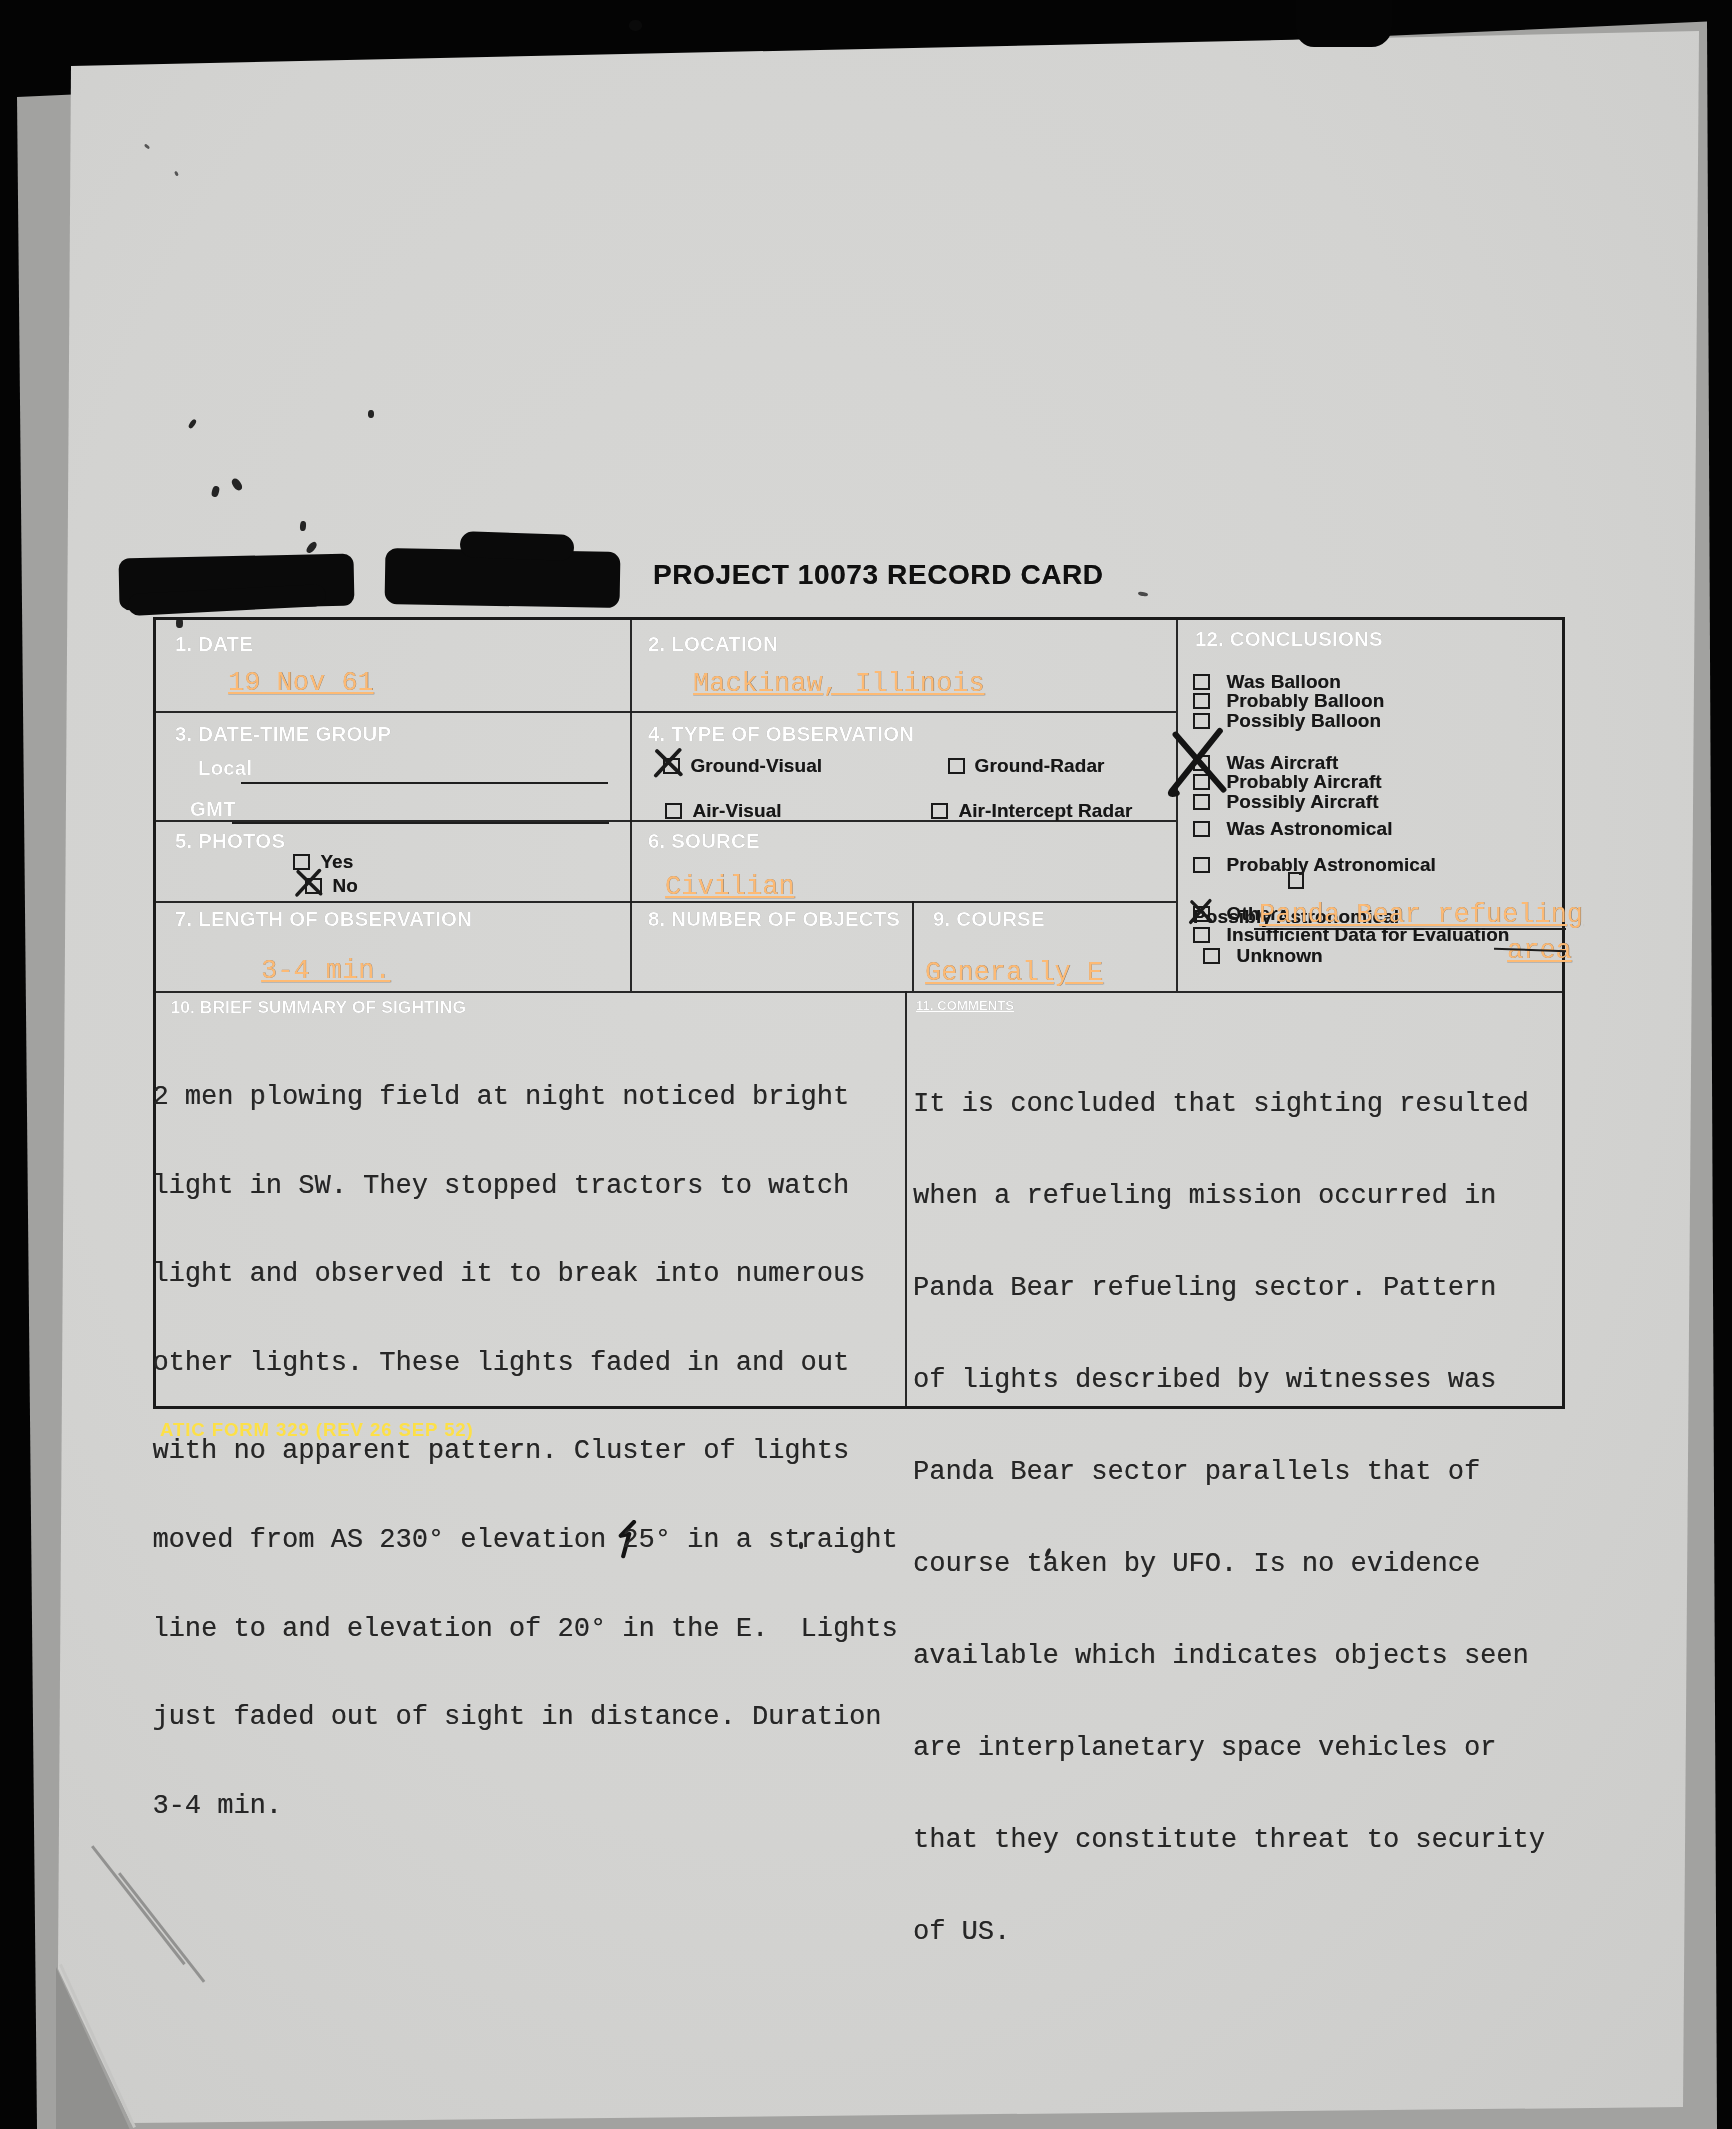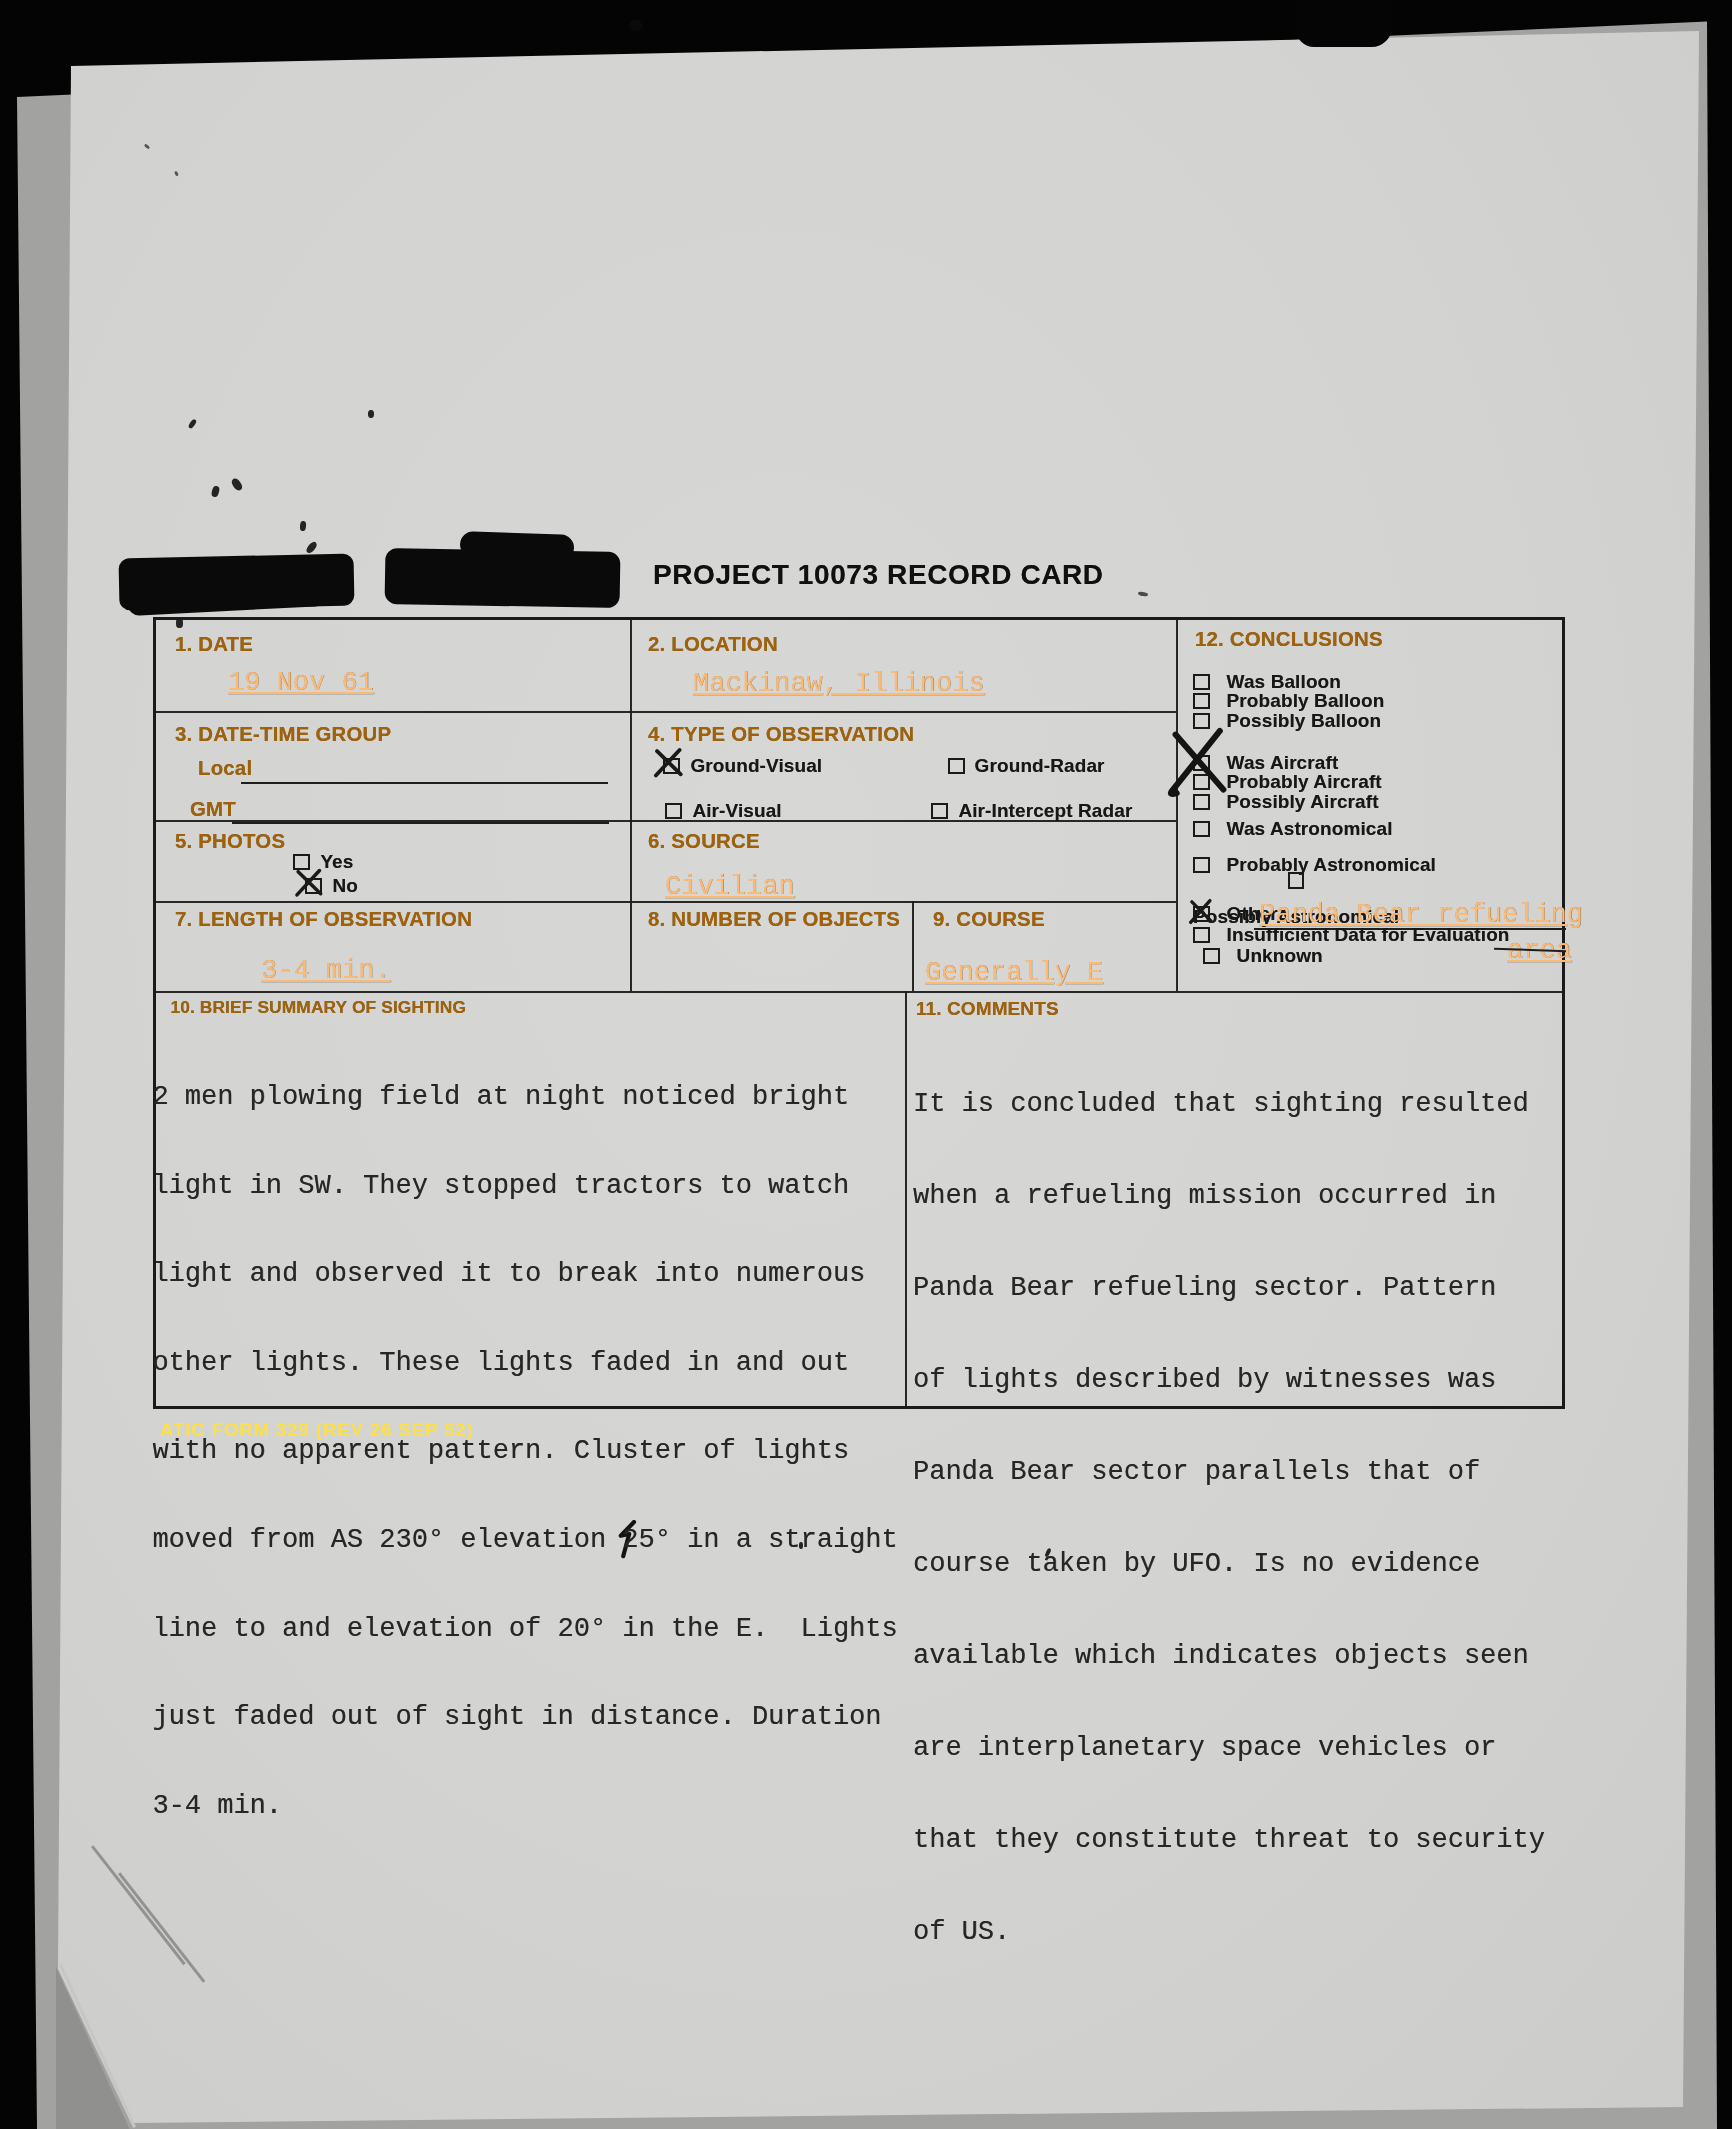--- a/index.html
+++ b/index.html
@@ -57,21 +57,21 @@
   }
   .card{
     position:absolute;left:153px;top:617px;width:1412px;height:792px;
     border:3px solid #1a1a1a;box-sizing:border-box;z-index:10;
   }
   .hline,.vline{position:absolute;background:#1c1c1c;opacity:.94;}
   .hline{height:2.4px;}
   .vline{width:2.4px;}
   .lbl{
     position:absolute;font:bold 20.4px "Liberation Sans",sans-serif;
-    color:#a16207;white-space:nowrap;letter-spacing:0.2px;
+    color:#ffffff;white-space:nowrap;letter-spacing:0.2px;
     text-shadow:0 0 0.4px rgba(20,20,20,.55);
   }
   .lbl.small{font-size:17.4px;letter-spacing:0.1px;}
   .typed{
     position:absolute;font:27px "Liberation Mono",monospace;
     color:#fdba74;white-space:pre;
     text-shadow:0.3px 0.3px 0.5px rgba(30,30,30,.55);
     text-decoration:underline;
   }
   .typed-block{
@@ -209,21 +209,21 @@
     <div>light in SW. They stopped tractors to watch</div>
     <div>light and observed it to break into numerous</div>
     <div>other lights. These lights faded in and out</div>
     <div>with no apparent pattern. Cluster of lights</div>
     <div>moved from AS 230° elevation 25° in a straight</div>
     <div>line to and elevation of 20° in the E.  Lights</div>
     <div>just faded out of sight in distance. Duration</div>
     <div>3-4 min.</div>
   </div>
 
-  <div class="lbl small" style="left:760px;top:378px;font-size:19px;">11. COMMENTS</div>
+  <div class="lbl small" style="left:760px;top:378px;font-size:13px;text-decoration:underline;">11. COMMENTS</div>
   <div class="typed-block comments" style="left:757px;top:408px;width:684px;">
     <div>It is concluded that sighting resulted</div>
     <div>when a refueling mission occurred in</div>
     <div>Panda Bear refueling sector. Pattern</div>
     <div>of lights described by witnesses was</div>
     <div>Panda Bear sector parallels that of</div>
     <div>course taken by UFO. Is no evidence</div>
     <div>available which indicates objects seen</div>
     <div>are interplanetary space vehicles or</div>
     <div>that they constitute threat to security</div>

